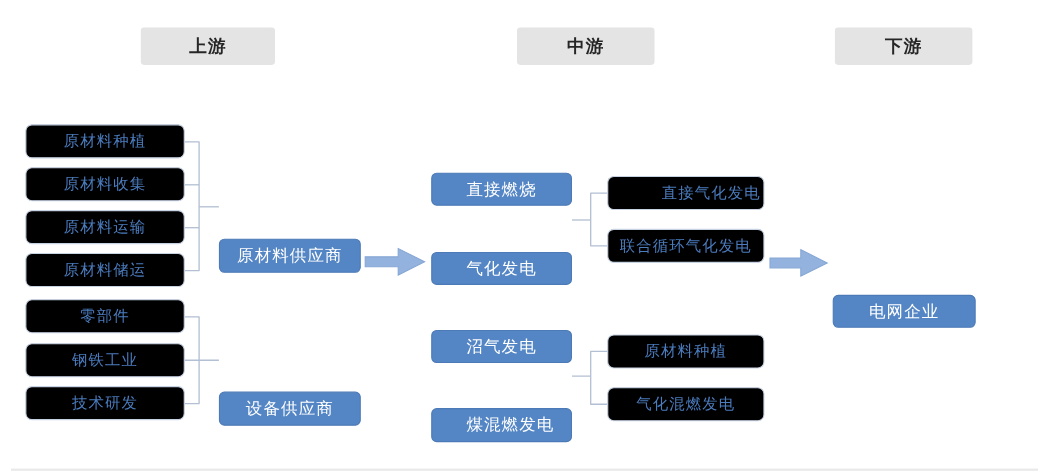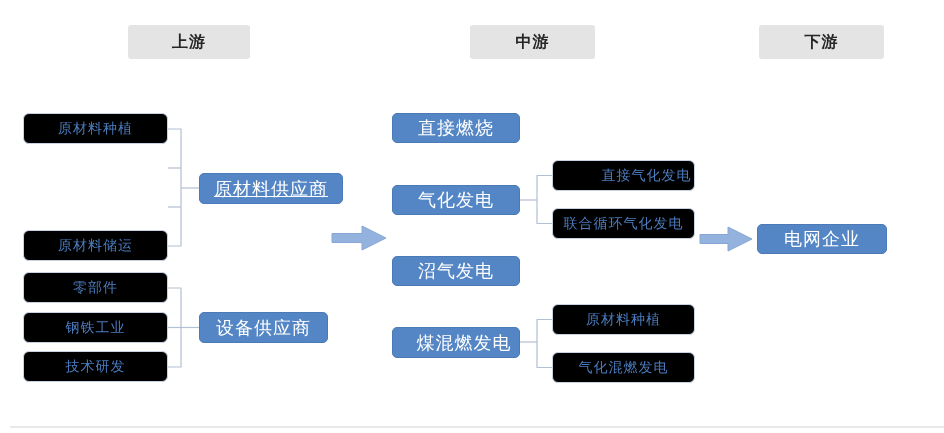--- a/index.html
+++ b/index.html
@@ -21,21 +21,21 @@
   .outline {
     background: #000000;
     border: 1px solid var(--outline-box-border, #c7d2e3);
     color: var(--outline-box-text, #4b7cbe);
     border-radius: 6px; font-size: 14px;
   }
   .solid {
     background: var(--solid-box-bg, #5486c5);
     border: 1px solid var(--solid-box-edge, #4c7ab6);
     color: var(--solid-box-text, #ffffff);
-    border-radius: 5px; font-size: 18px;
+    border-radius: 5px; font-size: 15px; margin-top: 44px;
   }
   .wires { position: absolute; left: 0; top: 0; }
   .divider {
     position: absolute; left: 10px; right: 0; top: 426px; height: 2px;
     background: var(--divider, #e9e9e9);
   }
 </style>
 </head>
 <body>
 
@@ -68,23 +68,25 @@
     <polygon points="332,233.5 362,233.5 362,226 386,238 362,250 362,242.5 332,242.5" style="fill:var(--arrow-fill,#93b2dd);stroke:var(--arrow-edge,#86a7d6);" stroke-width="1"></polygon>
 
     <polygon points="700,234.5 728,234.5 728,227 752,239 728,251 728,243.5 700,243.5" style="fill:var(--arrow-fill,#93b2dd);stroke:var(--arrow-edge,#86a7d6);" stroke-width="1"></polygon>
   </svg>
 
   <div class="box hdr" style="left:128px; top:25px; width:122px; height:34px;">上游</div>
   <div class="box hdr" style="left:470px; top:25px; width:125px; height:34px;">中游</div>
   <div class="box hdr" style="left:759px; top:25px; width:125px; height:34px;">下游</div>
 
   <div class="box outline" style="left:23px; top:113px; width:145px; height:31px;">原材料种植</div>
+  <div class="box outline" style="left:23px; top:152px; width:145px; height:31px;">原材料收集</div>
+  <div class="box outline" style="left:23px; top:191px; width:145px; height:31px;">原材料运输</div>
   <div class="box outline" style="left:23px; top:230px; width:145px; height:31px;">原材料储运</div>
 
-  <div class="box solid" style="left:199px; top:173px; width:144px; height:31px;text-decoration:underline;">原材料供应商</div>
+  <div class="box solid" style="left:199px; top:173px; width:129px; height:31px;">原材料供应商</div>
 
   <div class="box outline" style="left:23px; top:272px; width:145px; height:31px;">零部件</div>
   <div class="box outline" style="left:23px; top:312px; width:145px; height:31px;">钢铁工业</div>
   <div class="box outline" style="left:23px; top:351px; width:145px; height:31px;">技术研发</div>
 
   <div class="box solid" style="left:199px; top:312px; width:129px; height:31px;">设备供应商</div>
 
   <div class="box solid" style="left:392px; top:113px; width:128px; height:30px;">直接燃烧</div>
   <div class="box solid" style="left:392px; top:185px; width:128px; height:30px;">气化发电</div>
   <div class="box solid" style="left:392px; top:256px; width:128px; height:30px;">沼气发电</div>

